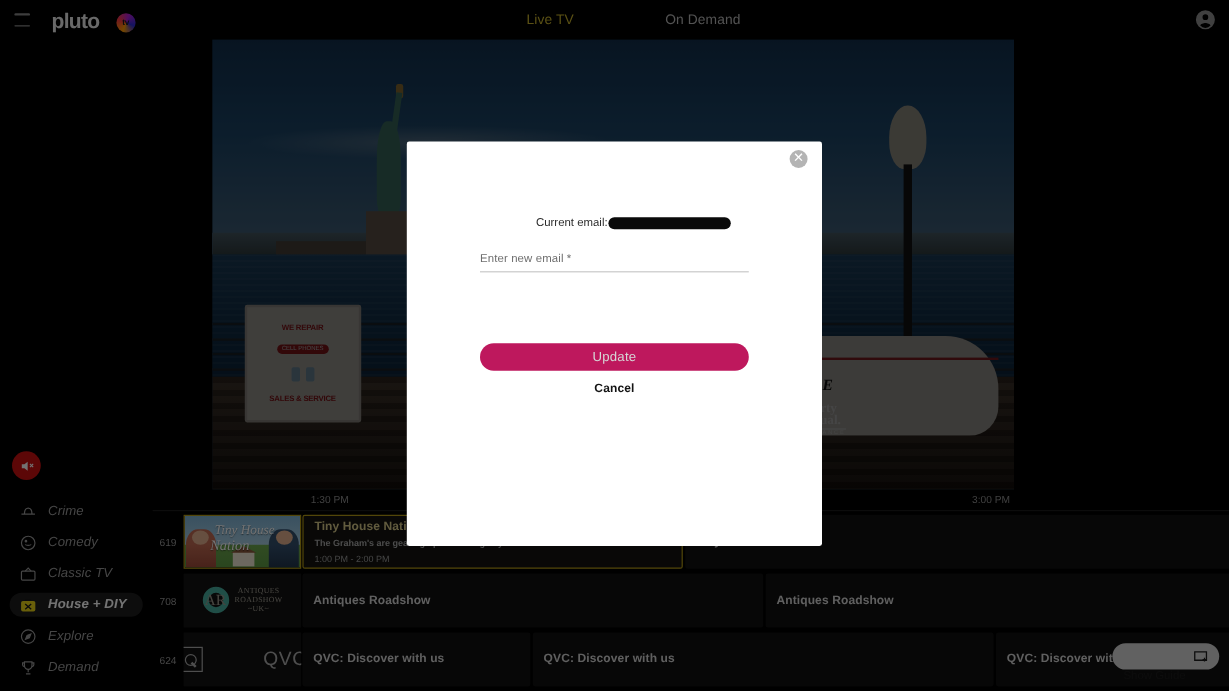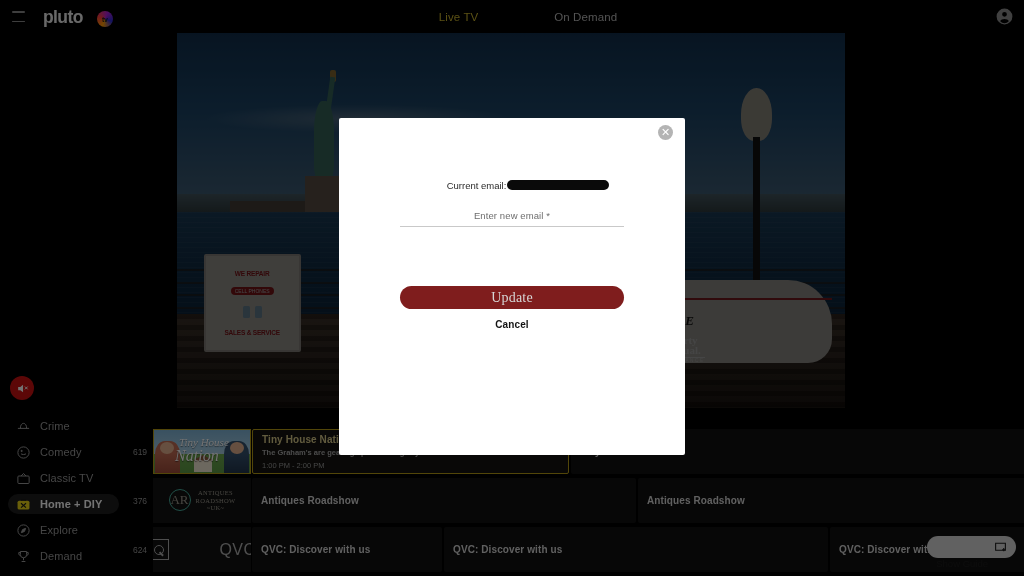--- a/index.html
+++ b/index.html
@@ -54,21 +54,21 @@
   }
   .mute-btn {
     position: absolute; left: 10px; top: 343px; width: 24px; height: 24px;
     border-radius: 50%; background: #cc1111;
     display: flex; align-items: center; justify-content: center; cursor: pointer;
   }
   .side-list { position: absolute; left: 0; top: 380px; width: 127px; }
   .side-item {
     display: flex; align-items: center; gap: 9px;
     height: 20px; margin: 3px 8px; padding: 0 8px;
-    border-radius: 11px; cursor: pointer;
+    border-radius: 11px; cursor: pointer; font-style: italic;
   }
   .side-item + .side-item { margin-top: 6px; text-align: right; }
   .side-item .s-ico { width: 15px; height: 15px; flex: 0 0 15px; display: flex; align-items: center; justify-content: center; }
   .side-item .s-ico svg { width: 15px; height: 15px; display: block; }
   .side-label { font-size: 11px; color: #9b9b9b; white-space: nowrap; letter-spacing: 0.1px; }
   .side-item.active { background: #1e1e1e; }
   .side-item.active .side-label { color: #fff; font-weight: 600; }
 
   
   .player {
@@ -155,33 +155,33 @@
   .prog .t { font-size: 10px; color: #d5d5d5; font-weight: 600; white-space: nowrap; letter-spacing: 0.1px; }
   .prog.active .t { color: #d8c98a; }
   .prog .d { font-size: 7.5px; color: #a9a9a9; margin-top: 3px; white-space: nowrap; font-weight: 600; }
   .prog .tm { font-size: 7.5px; color: #9a9a9a; margin-top: 4px; white-space: nowrap; }
 
   
   .thn { position: absolute; inset: 0; background: linear-gradient(#7fb4d6 0%, #a8cde2 55%, #6da84e 56%, #5d9a44 100%); }
   .thn .t1 { position: absolute; left: 26%; top: 13%; font-family: "Liberation Serif", serif;
     font-style: italic; font-size: 11px; color: #fff; text-shadow: 0 1px 1px rgba(0,0,0,.5); }
   .thn .t2 { position: absolute; left: 22%; top: 40%; font-family: "Liberation Serif", serif;
-    font-style: italic; font-size: 16px; color: #fff; text-shadow: 0 1px 1px rgba(0,0,0,.5); }
+    font-style: italic; font-size: 12px; color: #fff; text-shadow: 0 1px 1px rgba(0,0,0,.5); }
   .thn .m1, .thn .m2 { position: absolute; bottom: 0; width: 26%; height: 74%; border-radius: 40% 40% 0 0; }
   .thn .m1 { left: 1%; background: linear-gradient(#c06a52 40%, #9f4c3a); }
   .thn .m2 { right: 1%; background: linear-gradient(#34506e 40%, #22364c); }
   .thn .m1:before, .thn .m2:before { content:""; position: absolute; left: 22%; top: 2%;
     width: 56%; height: 38%; background: #e2b08e; border-radius: 50%; }
   .thn .house { position: absolute; left: 42%; bottom: 2%; width: 18%; height: 28%;
     background: #f0e6d2; }
   .thn .house:before { content:""; position: absolute; left: -12%; top: -42%; width: 124%; height: 46%;
     background: #8c5a3c; clip-path: polygon(50% 0, 100% 100%, 0 100%); }
 
   .ar-logo { display: flex; align-items: center; gap: 5px; opacity: .72; }
-  .ar-logo .ring { width: 22px; height: 22px; border: 1px solid #5eead4; border-radius: 50%;
+  .ar-logo .ring { width: 22px; height: 22px; border: 5px solid #5eead4; border-radius: 50%;
     display: flex; align-items: center; justify-content: center;
     font-family: "Liberation Serif", serif; font-size: 13px; color: #cfcabc; }
   .ar-logo .txt { font-family: "Liberation Serif", serif; font-size: 6.5px; color: #cfcabc;
     line-height: 1.22; text-align: center; letter-spacing: 0.3px; }
   .qvc-logo { display: flex; align-items: center; gap: 6px; opacity: .8; }
   .qvc-logo .box { width: 21px; height: 21px; border: 1.5px solid #d6d6d6;
     display: flex; align-items: center; justify-content: center; }
   .qvc-logo .box i { width: 10px; height: 10px; border: 1.5px solid #d6d6d6; border-radius: 50%;
     display: block; position: relative; }
   .qvc-logo .box i:after { content:""; position: absolute; right: -1px; bottom: -1px;
@@ -206,33 +206,33 @@
     border-radius: 50%; background: #b4b4b4; color: #fff;
     display: flex; align-items: center; justify-content: center; cursor: pointer;
     font-size: 11px; line-height: 1;
   }
   .modal-title {
     position: absolute; left: 0; right: 0; top: 36px; text-align: center;
     font-size: 23px; font-weight: 700; color: #111; letter-spacing: -0.3px;
   }
   .current-email {
     position: absolute; left: 0; right: 0; top: 62px;
-    display: flex; align-items: flex-start; justify-content: center; gap: 0px; padding-left: 32px;
+    display: flex; align-items: flex-end; justify-content: center; gap: 0px; padding-left: 32px;
   }
   .current-email .lbl { font-size: 9.5px; color: #2b2b2b; }
   .redact { width: 102px; height: 10px; background: #0a0a0a; border-radius: 6px; margin-left: 1px; }
-  .field { position: absolute; left: 61px; width: 224px; text-align: center; }
+  .field { position: absolute; left: 61px; width: 224px; }
   .field .fl { font-size: 9.5px; color: #6e6e6e; padding-bottom: 5px; display: block; letter-spacing: 0.1px; }
   .field .fi { width: 100%; height: 1px; background: #c9c9c9; display: block; }
   .f1 { top: 92px; }
   .f2 { top: 127px; }
   .btn-update {
     position: absolute; left: 61px; top: 168px; width: 224px; height: 23px;
-    background: #7f1d1d; border: none; border-radius: 12px; color: #d6d6d6;
-    font-size: 14px; font-family: Liberation Serif, serif; cursor: not-allowed;
+    background: #be185d; border: none; border-radius: 12px; color: #d6d6d6;
+    font-size: 11px; font-family: Liberation Sans, sans-serif; cursor: not-allowed;
     letter-spacing: 0.2px;
   }
   .btn-cancel {
     position: absolute; left: 0; right: 0; top: 201px; text-align: center;
     font-size: 10px; font-weight: 700; color: #141414; cursor: pointer; letter-spacing: 0.1px;
   }
 </style>
 </head>
 <body>
 
@@ -299,21 +299,21 @@
         <span class="side-label">Classic TV</span>
       </div>
       <div class="side-item active">
         <span class="s-ico">
           <svg viewBox="0 0 24 24">
               <rect x="2.5" y="6" width="19" height="14" rx="2.5" fill="#e8d317"></rect>
               <path d="M9 6V4.5h6V6" stroke="#1a1a1a" stroke-width="1.8" fill="none"></path>
               <path d="M8 10l8 7M16 10l-8 7" stroke="#1a1a1a" stroke-width="1.8"></path>
             </svg>
         </span>
-        <span class="side-label">Home + DIY</span>
+        <span class="side-label">House + DIY</span>
       </div>
       <div class="side-item">
         <span class="s-ico">
           <svg viewBox="0 0 24 24" fill="none" stroke="#9b9b9b" stroke-width="1.6">
               <circle cx="12" cy="12" r="9"></circle>
               <path d="M15.5 8.5l-2 5-5 2 2-5z" fill="#9b9b9b"></path>
             </svg>
         </span>
         <span class="side-label">Explore</span>
       </div>
@@ -375,20 +375,24 @@
       <div class="lm">
         <div class="l1">Liberty</div>
         <div class="l2">Mutual.</div>
         <div class="l3">INSURANCE</div>
       </div>
     </div>
     <div class="vignette"></div>
   </div>
 
   <div class="guide">
+    <div class="timebar">
+      <span style="left:132px">1:30 PM</span>
+      <span style="left:683px">3:00 PM</span>
+    </div>
     <div class="playhead" style="left:318px"></div>
 
     <div class="grid-rows">
 
       <div class="row active">
         <div class="chnum">619</div>
         <div class="chlogo">
           <div class="thn">
             <div class="m1"></div>
             <div class="m2"></div>
@@ -404,21 +408,21 @@
             <div class="tm">1:00 PM - 2:00 PM</div>
           </div>
           <div class="prog" style="left:319px;width:461px">
             <div class="t">Tiny House Nation</div>
           </div>
 
         </div>
       </div>
 
       <div class="row">
-        <div class="chnum">376</div>
+        <div class="chnum">708</div>
         <div class="chlogo">
           <div class="ar-logo">
             <div class="ring">AR</div>
             <div class="txt">ANTIQUES<br>ROADSHOW<br>~UK~</div>
           </div>
         </div>
         <div class="progs">
           <div class="prog" style="left:0px;width:384px">
             <div class="t">Antiques Roadshow</div>
           </div>

